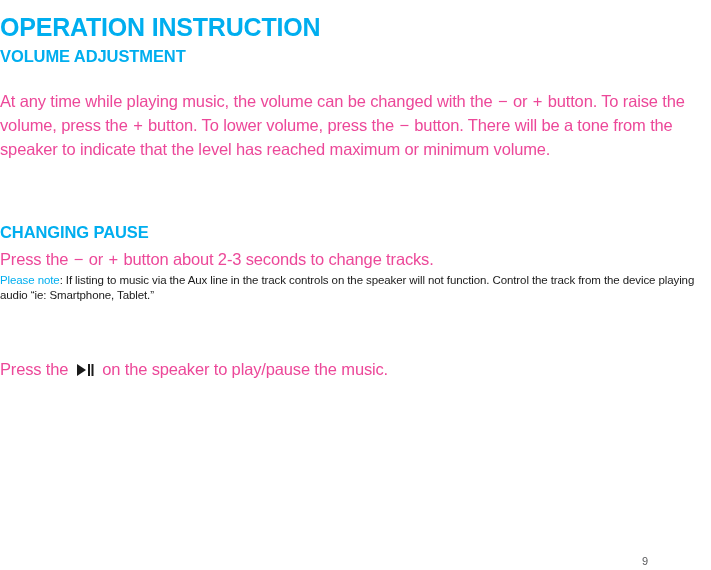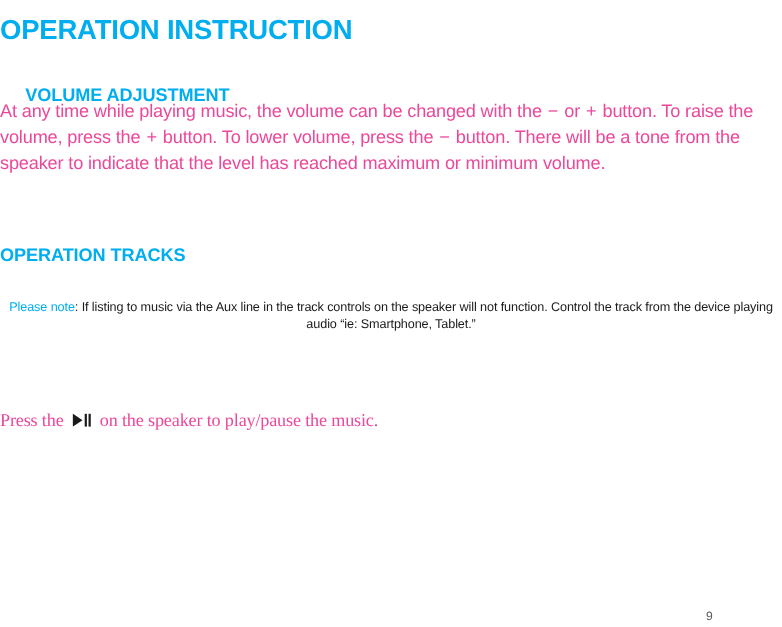--- a/index.html
+++ b/index.html
@@ -54,36 +54,35 @@
     line-height: 24px;
     letter-spacing: -0.15px;
   }
 
   
   .note-text {
     font-size: 11.5px;
     line-height: 15.5px;
     color: #1a1a1a;
     letter-spacing: -0.1px;
-    text-align: center;
   }
   .note-label {
     color: #00AEEF;
   }
 
   
-  #volume-heading   { position: absolute; left: 0px; top: 64px; padding-left: 23px; }
+  #volume-heading   { position: absolute; left: 0px; top: 33px; }
   #volume-body      { position: absolute; left: 0px; top: 72px; width: 711px; }
 
   #tracks-heading   { position: absolute; left: 0px; top: 209px; }
   #tracks-body      { position: absolute; left: 0px; top: 230px; width: 620px; }
   #tracks-note      { position: absolute; left: 0px; top: 261px; width: 711px; }
 
   #play-heading     { position: absolute; left: 0px; top: 330px; }
-  #play-body        { position: absolute; left: 0px; top: 353px; width: 620px; font-family: Liberation Serif, serif; }
+  #play-body        { position: absolute; left: 0px; top: 340px; width: 620px; }
 
   .sym {
     font-family: "Liberation Sans", sans-serif;
     padding: 0 1px;
   }
 
   
   .playpause-icon {
     display: inline-block;
     width: 17px;
@@ -106,22 +105,23 @@
 <body>
 
 <div class="page">
 
   <h1 class="doc-title">OPERATION INSTRUCTION</h1>
 
   <h2 class="section-heading" id="volume-heading">VOLUME ADJUSTMENT</h2>
 
   <p class="body-text" id="volume-body"><span>At any time while playing music, the volume can be changed with the </span><span class="sym">−</span><span> or </span><span class="sym">+</span><span> button. To raise the volume, press the </span><span class="sym">+</span><span> button. To lower volume, press the </span><span class="sym">−</span><span> button. There will be a tone from the speaker to indicate that the level has reached maximum or minimum volume.</span></p>
 
-  <h2 class="section-heading" id="tracks-heading">OPERATION TRACKS</h2>
+  <h2 class="section-heading" id="tracks-heading">CHANGING PAUSE</h2>
 
+  <p class="body-text" id="tracks-body"><span>Press the </span><span class="sym">−</span><span> or </span><span class="sym">+</span><span> button about 2-3 seconds to change tracks.</span></p>
 
   <p class="note-text" id="tracks-note"><span class="note-label">Please note</span><span>: If listing to music via the Aux line in the track controls on the speaker will not function. Control the track from the device playing audio “ie: Smartphone, Tablet.”</span></p>
 
 
   <p class="body-text" id="play-body"><span>Press the </span><span class="playpause-icon"><svg width="17" height="12" viewBox="0 0 17 12" xmlns="http://www.w3.org/2000/svg">
           <polygon points="0,0 0,12 9,6" fill="#1a1a1a"></polygon>
           <rect x="11" y="0" width="2" height="12" fill="#1a1a1a"></rect>
           <rect x="14.5" y="0" width="2" height="12" fill="#1a1a1a"></rect>
         </svg></span><span> on the speaker to play/pause the music.</span></p>
 

